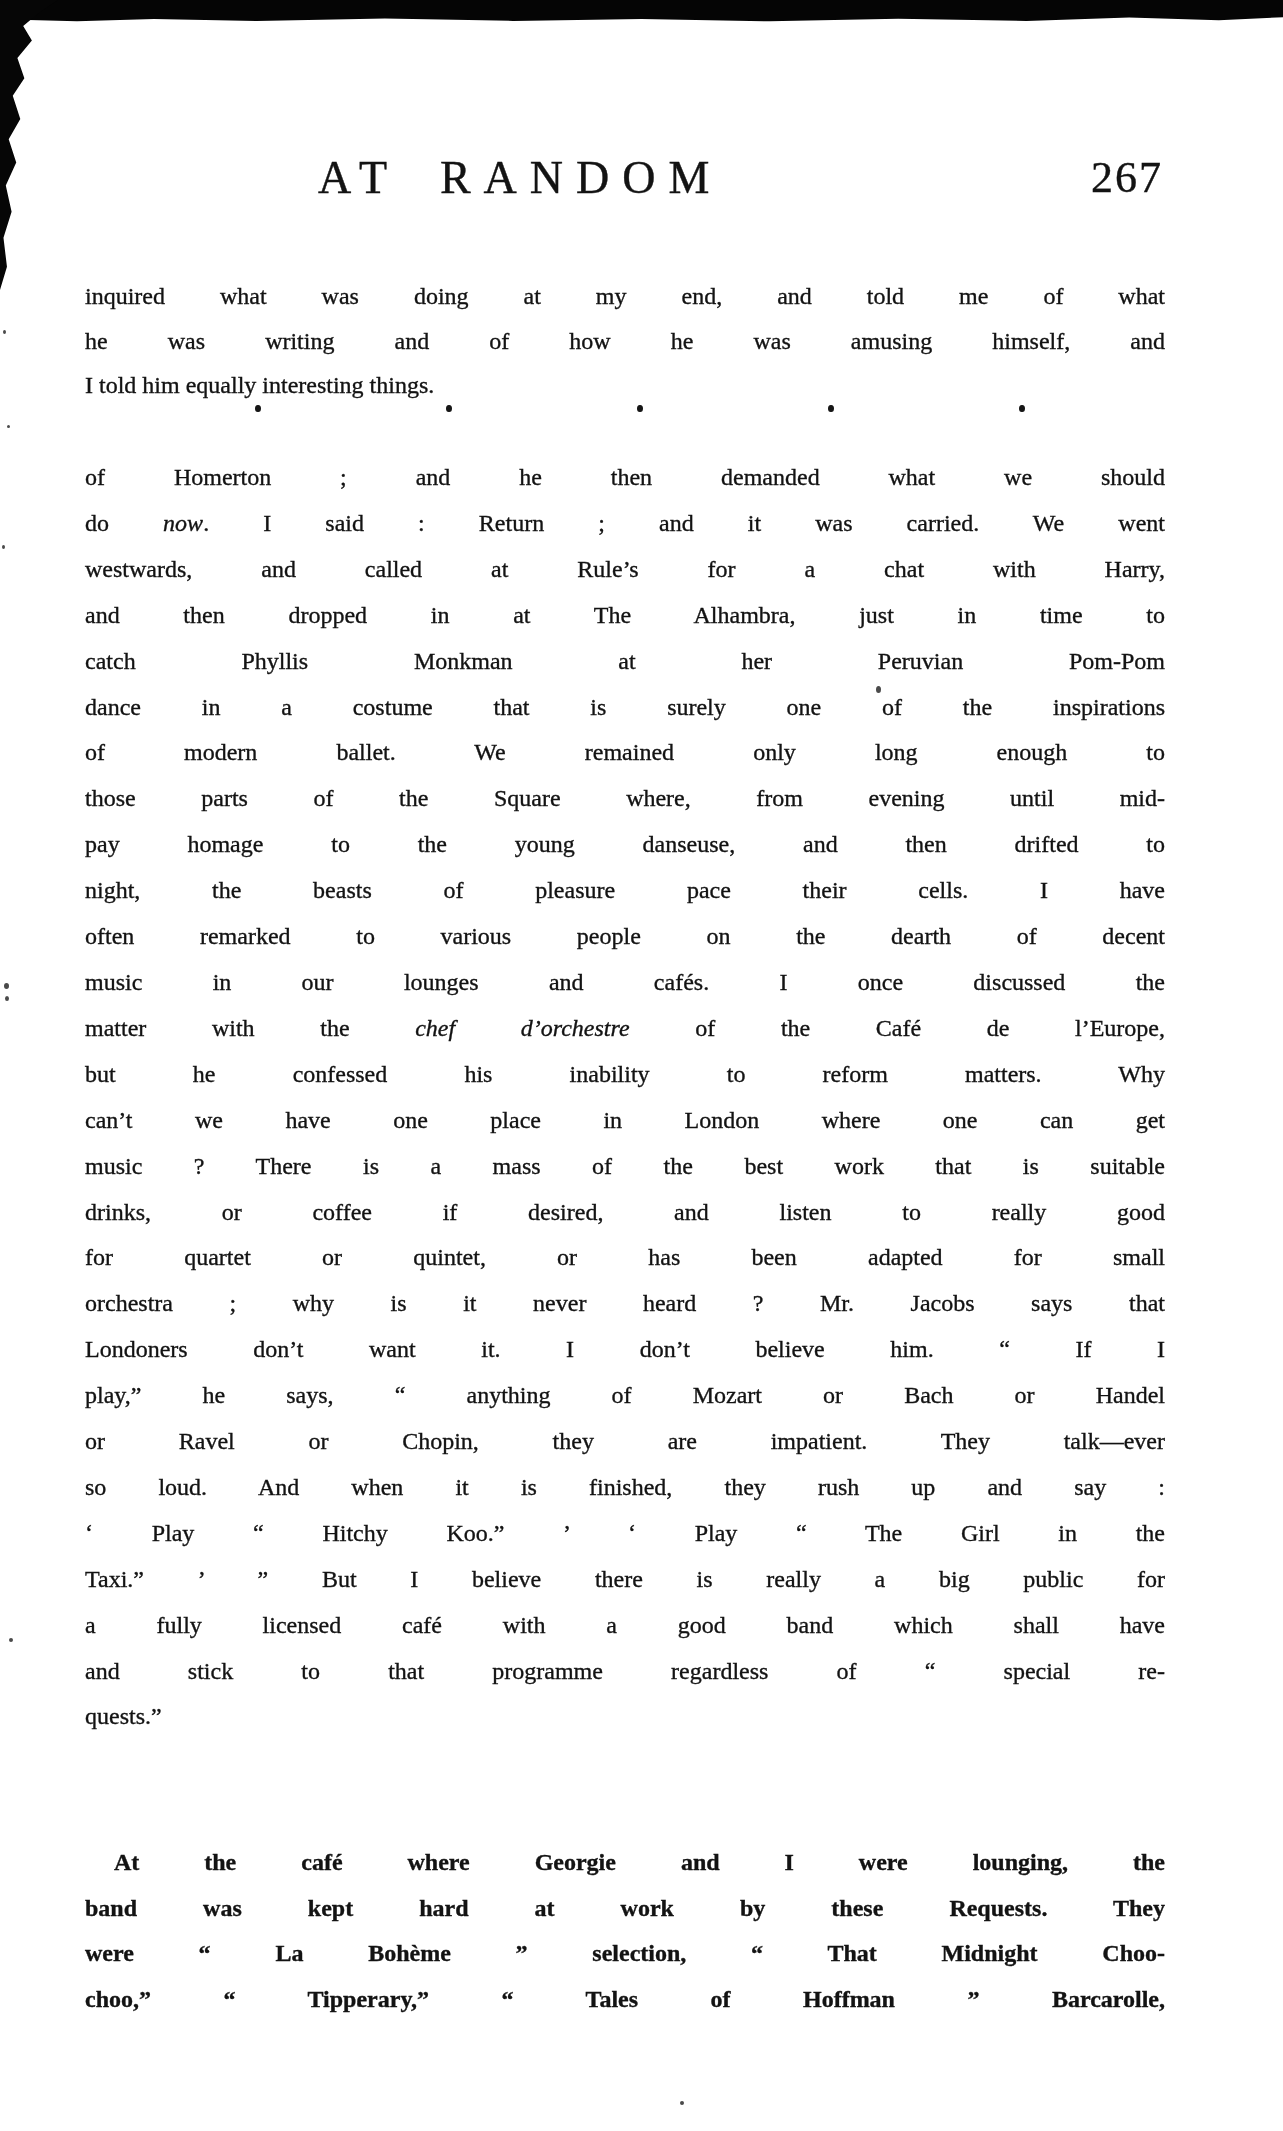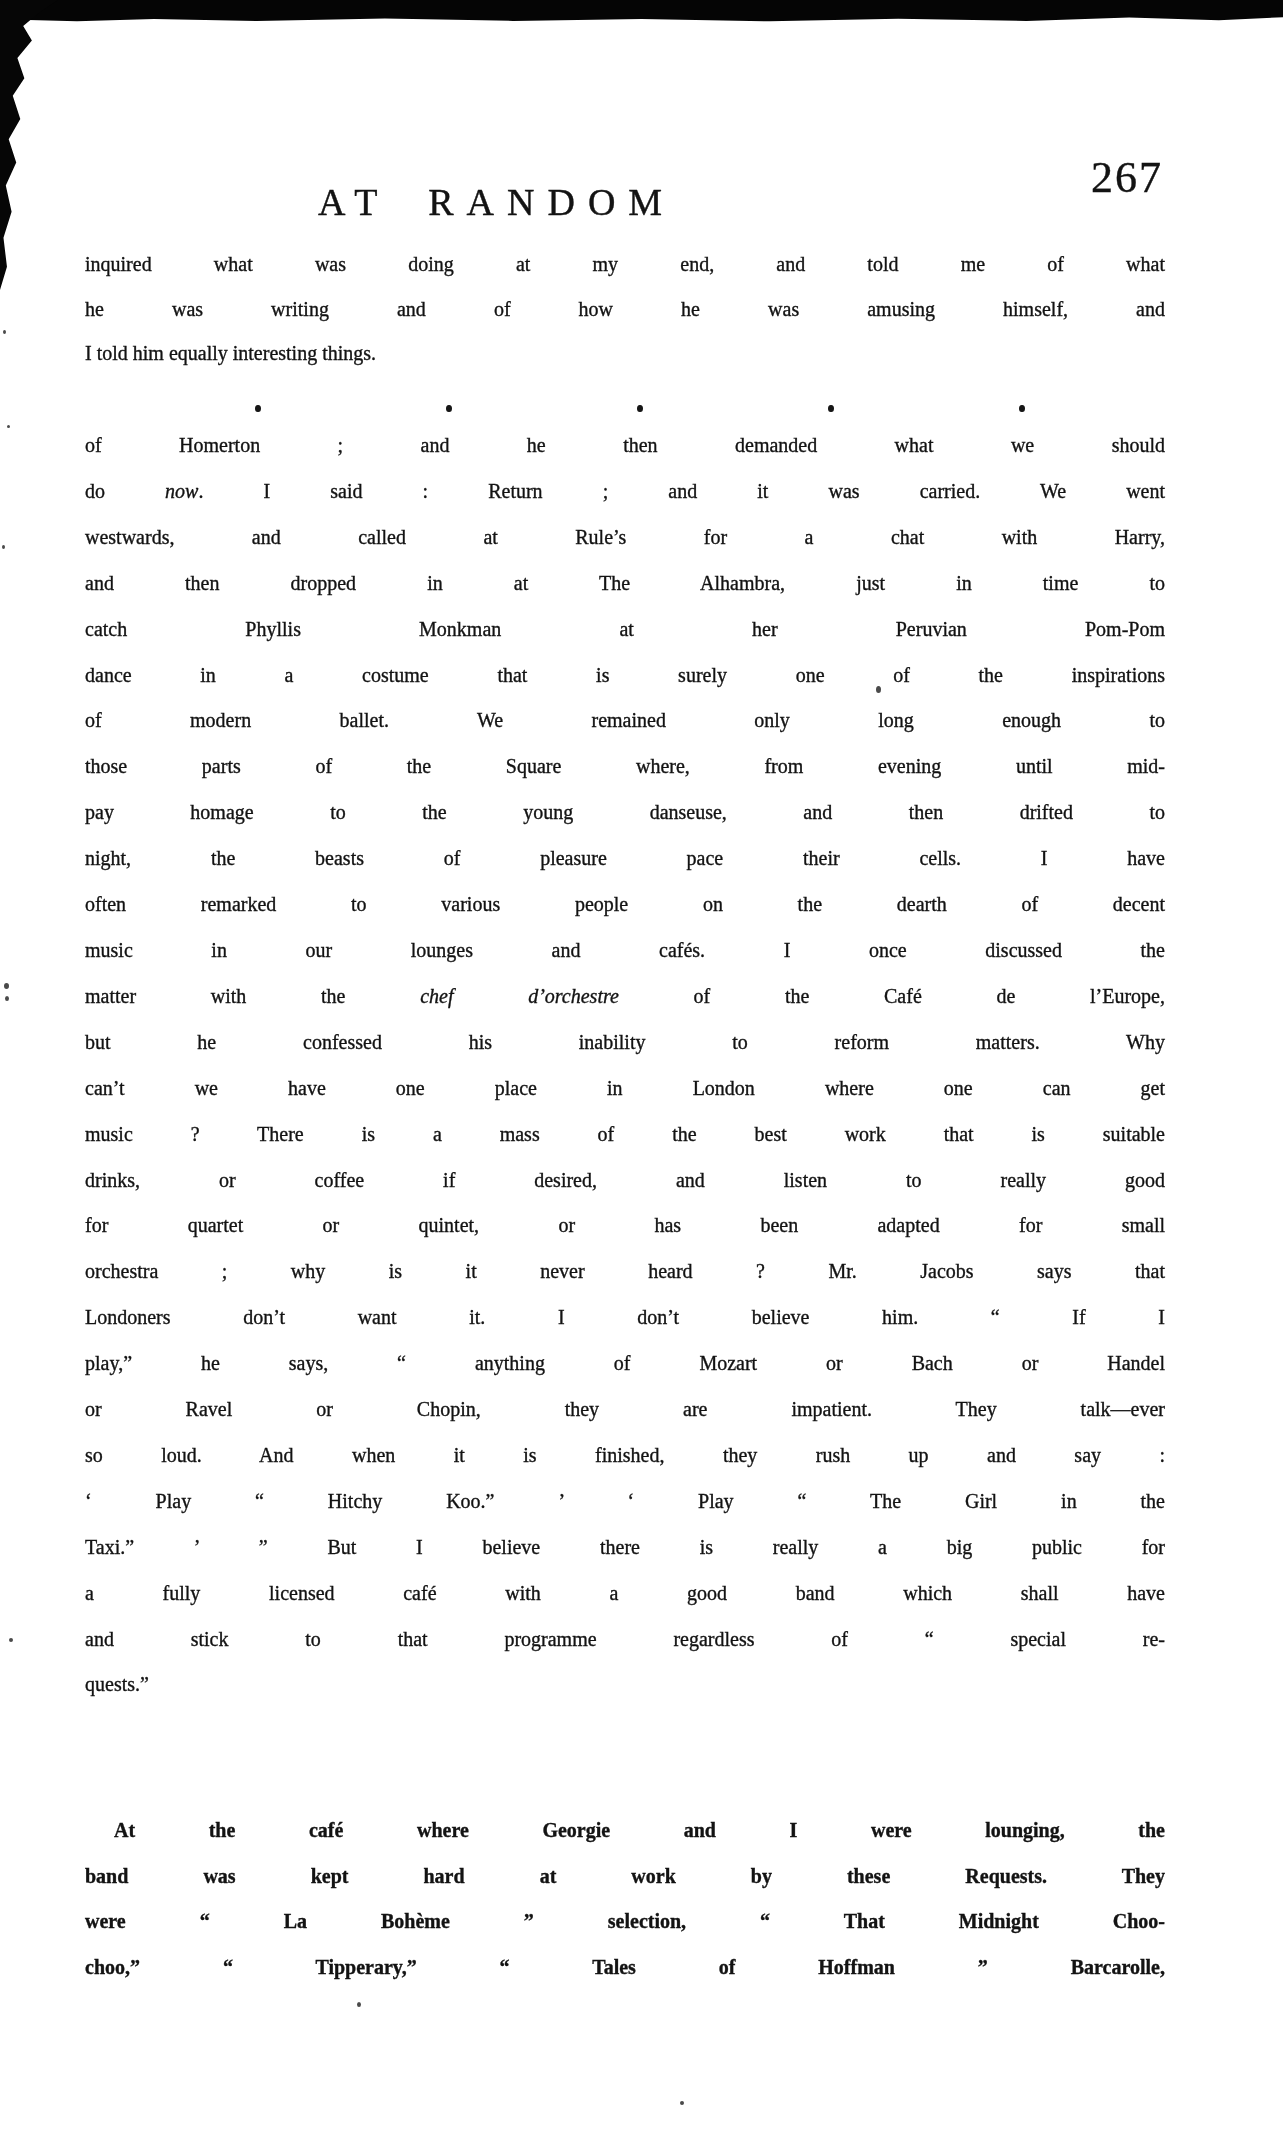--- a/index.html
+++ b/index.html
@@ -18,33 +18,32 @@
   }
   .corner-blob{
     position:absolute;left:0;top:0;width:58px;height:290px;background:#060606;
     clip-path:polygon(0 0,100% 0,70% 4%,40% 9%,55% 14%,30% 20%,42% 27%,22% 33%,35% 41%,15% 48%,28% 56%,10% 64%,20% 73%,6% 82%,12% 92%,0 100%);
   }
   .speck{position:absolute;background:#4a4a4a;border-radius:50%;}
 
   
   .page-title{
     position:absolute;left:318px;top:155px;
-    font-size:38px;line-height:46px;letter-spacing:13px;word-spacing:16px;
+    font-size:46px;line-height:46px;letter-spacing:13px;word-spacing:16px;
     -webkit-text-stroke:0.4px #131313;
     white-space:nowrap;
-    margin-top:24px;
   }
   .page-number{
     position:absolute;right:120px;top:155px;
     font-size:44px;line-height:46px;letter-spacing:2px;margin-left:8px;
     -webkit-text-stroke:0.4px #131313;
   }
 
   
-  .para{position:absolute;left:85px;width:1080px;font-size:20px;
+  .para{position:absolute;left:85px;width:1080px;font-size:24px;margin-top:32px;
     -webkit-text-stroke:0.35px #131313;}
   .para-1{top:242px;line-height:44.5px;}
   .para-2{top:423px;line-height:45.9px;}
   .para-3{top:1808px;line-height:45.6px;font-weight:bold;}
   .line{text-align:justify;text-align-last:justify;}
   .line.last{text-align-last:left;}
   .line.indent{text-indent:29px;}
   .line em{font-style:italic;}
 
   

